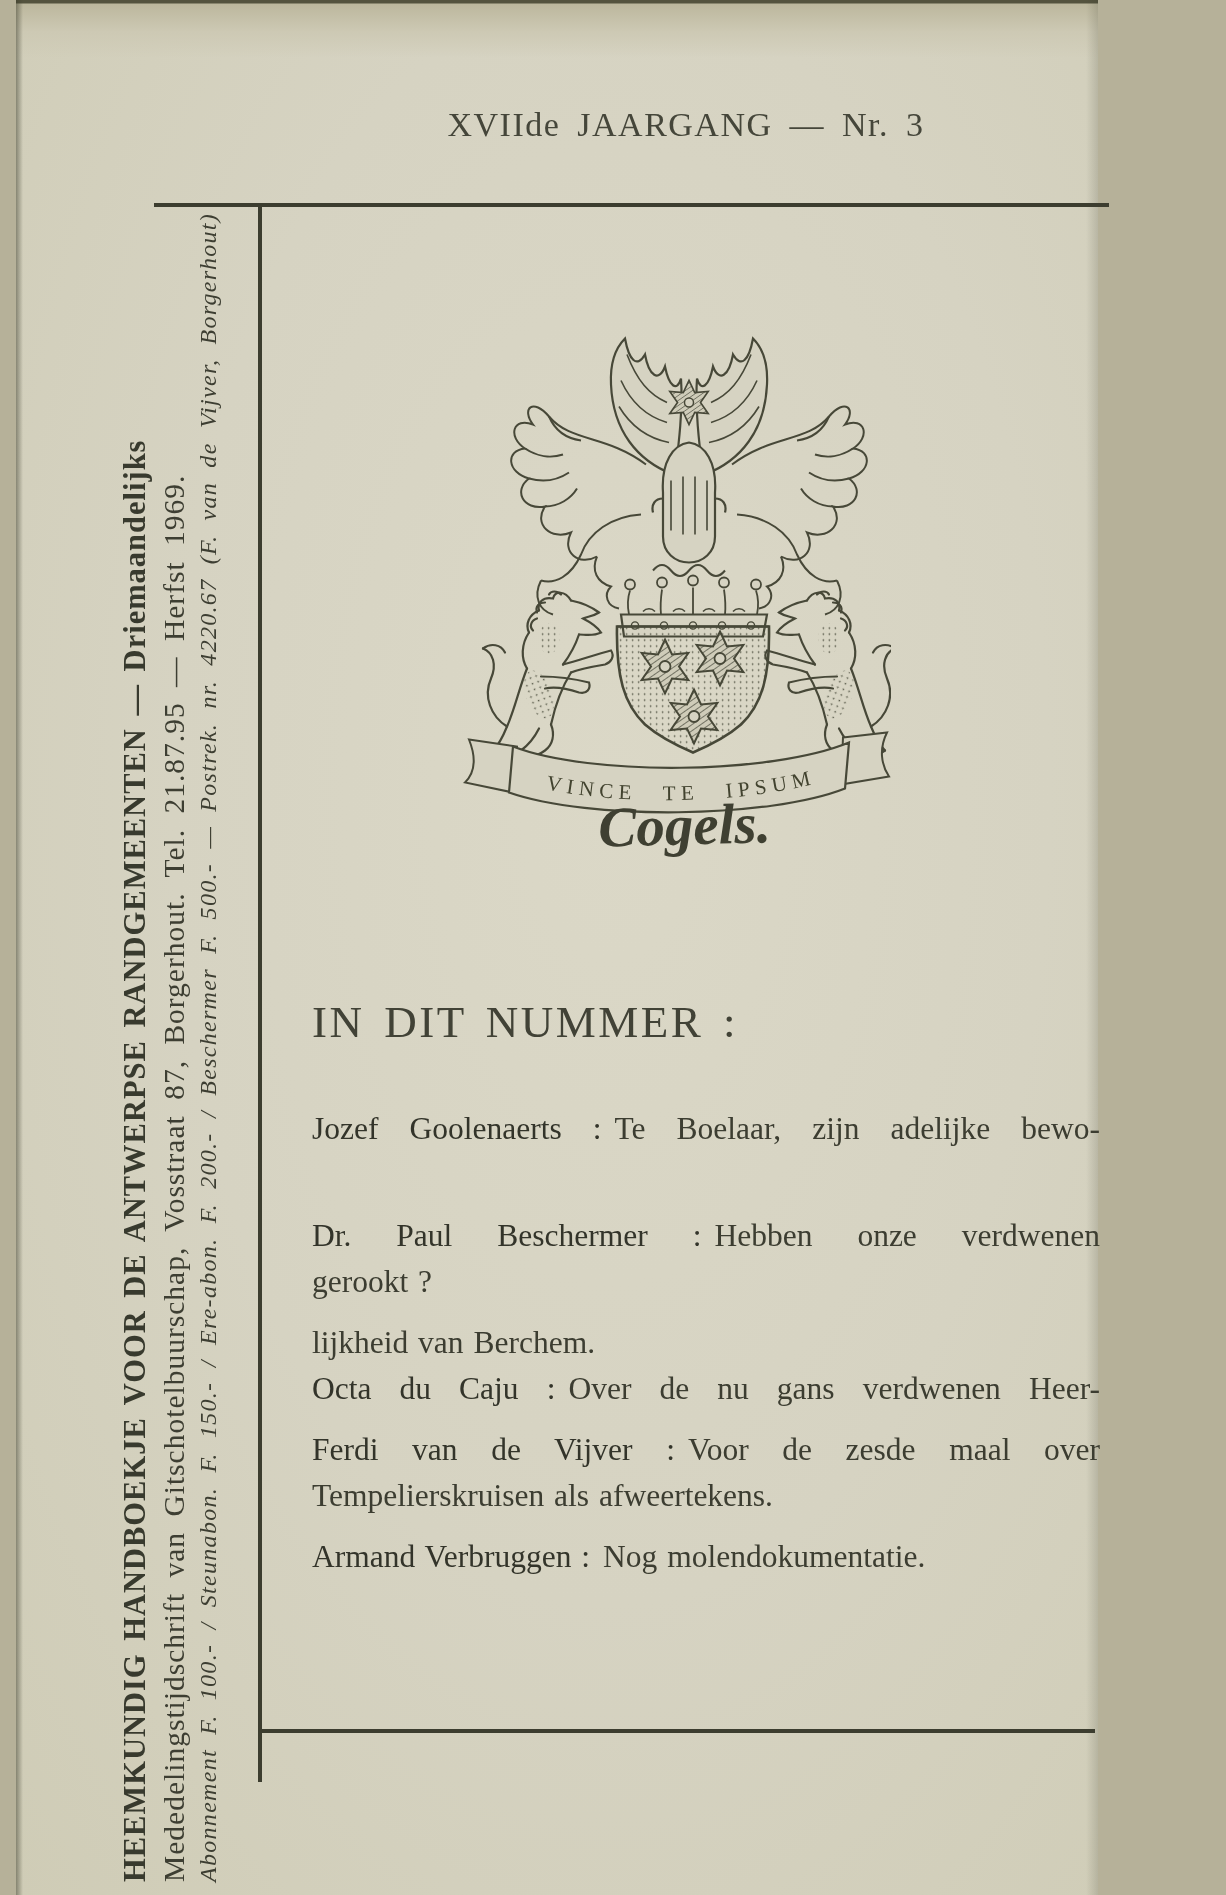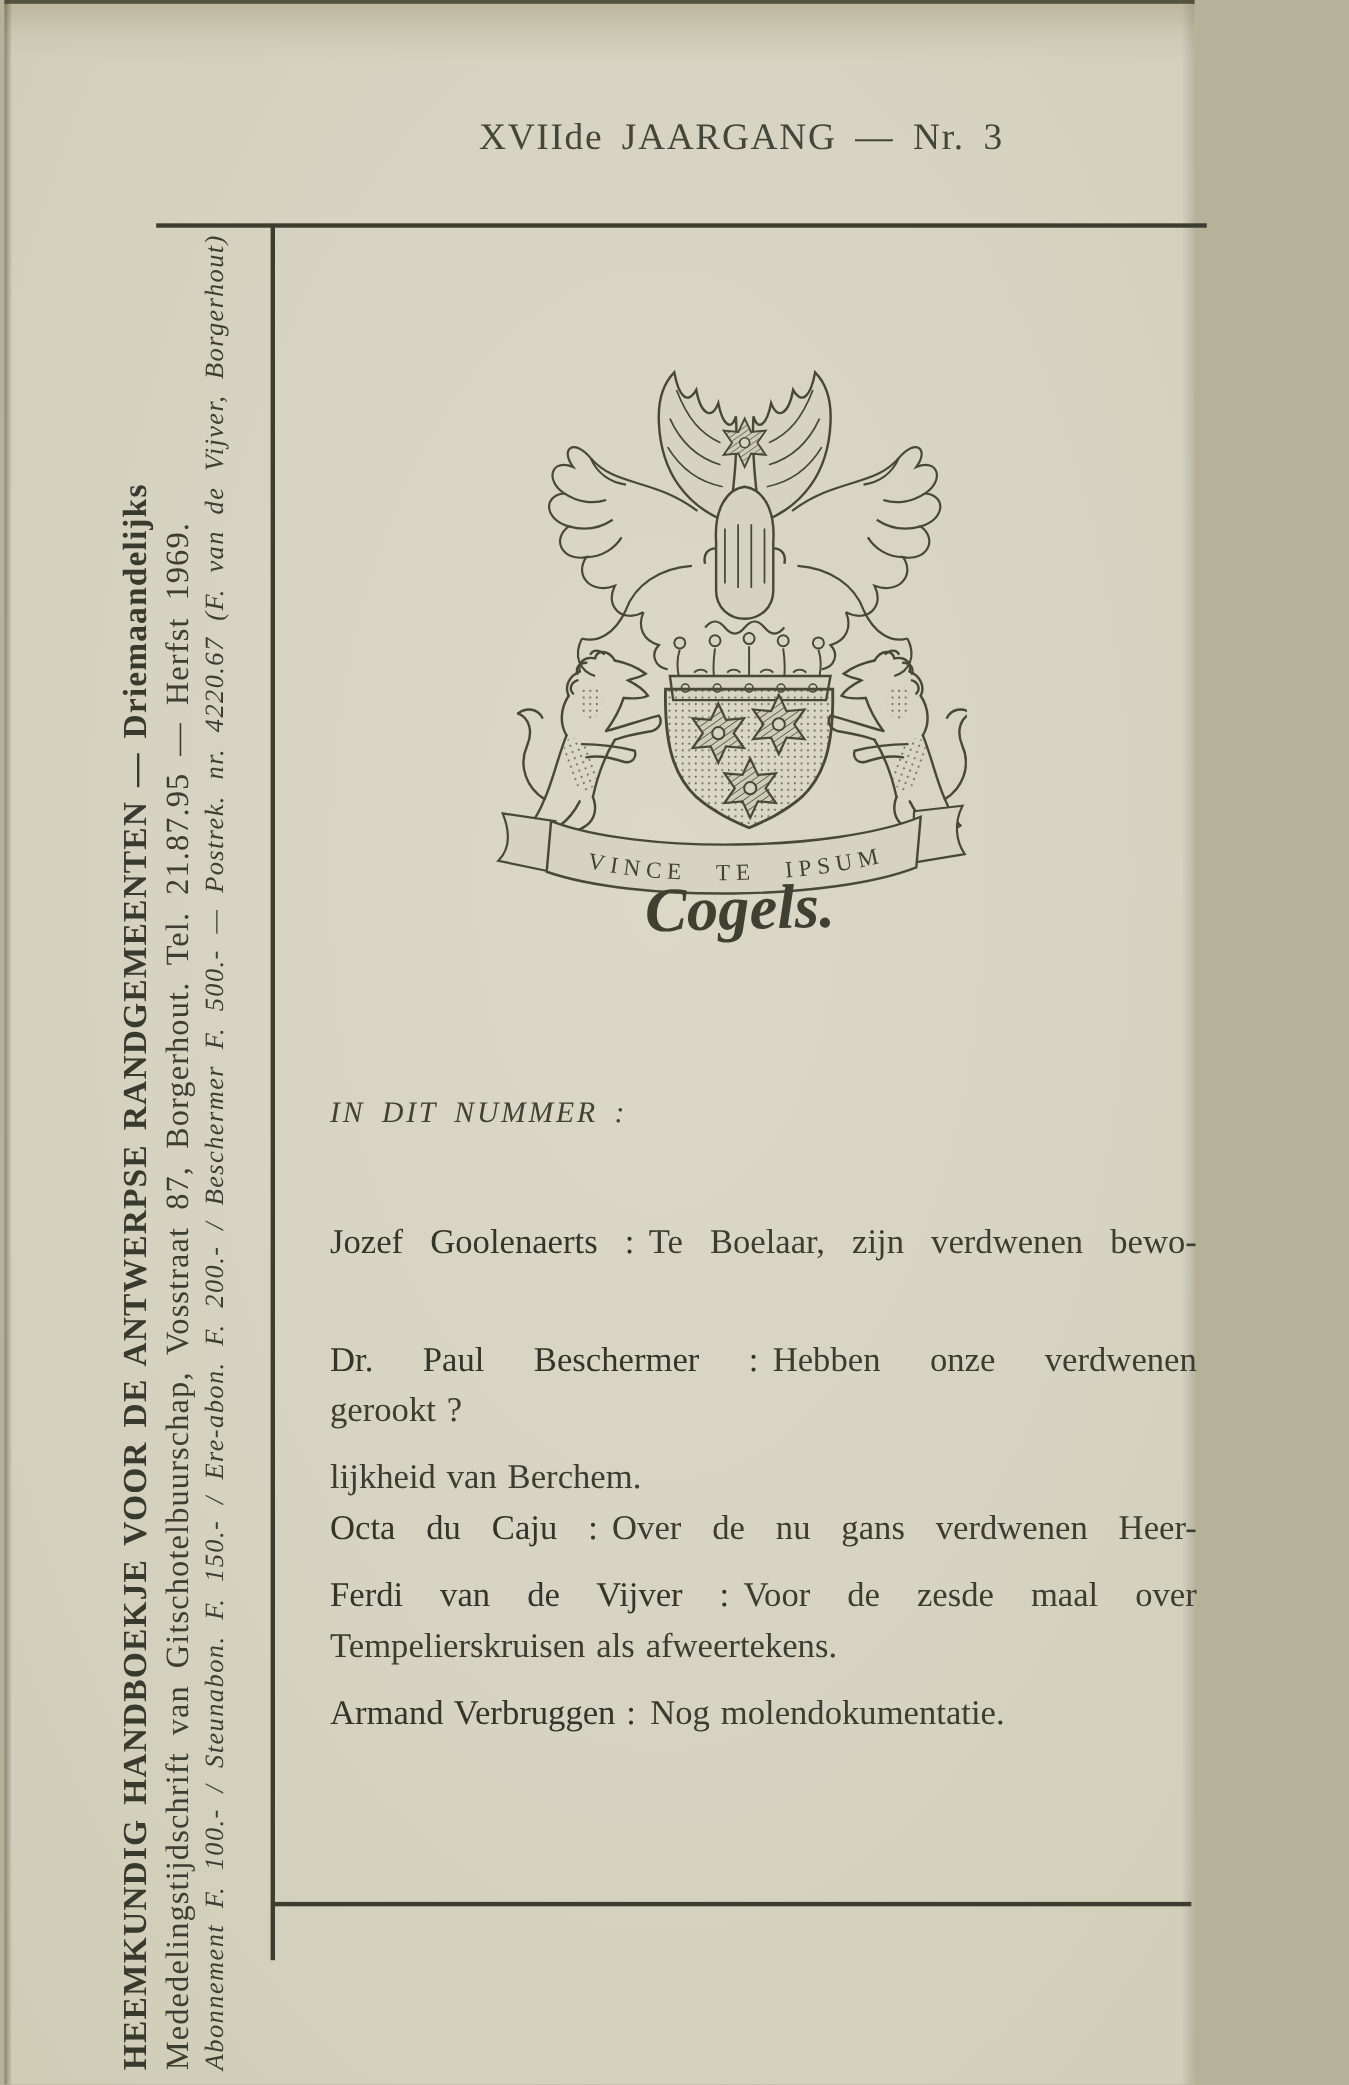--- a/index.html
+++ b/index.html
@@ -2,21 +2,21 @@
 <html><head>
 <meta charset="utf-8">
 <style>
   html,body{margin:0;padding:0;}
   body{
     width:1226px;height:1895px;overflow:hidden;
     background:#b6b199;
     font-family:"Liberation Serif", serif;
   }
   .page{
-    position:absolute;left:4px;top:0;width:1082px;height:1895px;
+    position:absolute;left:16px;top:0;width:1082px;height:1895px;
     background:radial-gradient(ellipse at 55% 42%, #dbd8c7 0%, #d6d3c2 52%, #cfccb6 100%);
     color:#3e3f33;
   }
   .scan-top{
     position:absolute;left:0;top:0;right:0;height:58px;
     background:linear-gradient(180deg,#54533e 0px,#54533e 3px,#bcb79d 4px,#cdc9b4 55%,rgba(214,211,194,0) 100%);
   }
   .scan-left{
     position:absolute;left:0;top:0;bottom:0;width:7px;
     background:linear-gradient(90deg,rgba(60,61,44,.5),rgba(60,61,44,0));
@@ -41,21 +41,21 @@
     white-space:nowrap;color:#3d3e32;
   }
   .side-pub{font-size:30.5px;font-weight:bold;letter-spacing:1px;word-spacing:4px;line-height:40px;color:#383a2e;}
   .side-info{font-size:29.5px;letter-spacing:1px;word-spacing:7px;line-height:38px;}
   .side-abo{font-size:24px;font-style:italic;letter-spacing:1.3px;word-spacing:7px;line-height:31px;}
 
   .emblem{position:absolute;left:405px;top:282px;width:470px;height:585px;}
 
   .toc-heading{
     position:absolute;left:296px;top:996px;
-    font-size:27px;letter-spacing:2.5px;word-spacing:6px;color:#414236;font-style:italic;
+    font-size:45px;letter-spacing:2.5px;word-spacing:6px;color:#414236;
   }
   .toc-item{
     position:absolute;left:296px;width:788px;
     font-size:31.5px;line-height:46px;color:#3c3d31;word-spacing:2px;
   }
   .i1{top:1106px}.i2{top:1213px}.i3{top:1320px}.i4{top:1427px}.i5{top:1534px}
   .tline.just{text-align:justify;text-align-last:justify;}
   .auth{font-weight:normal;margin-right:13px;color:#33342a;}
 </style>
 </head>
@@ -192,21 +192,21 @@
         <textPath href="#mottoPath" startOffset="50%" text-anchor="middle">VINCE TE IPSUM</textPath>
       </text>
     </g>
 
     <text x="264" y="560" text-anchor="middle" font-size="57" font-weight="bold" font-style="italic" fill="#3f4032" font-family="Liberation Serif, serif" transform="rotate(-1.5 264 560)">Cogels.</text>
   </svg>
 
   <div class="toc-heading">IN DIT NUMMER :</div>
 
   <div class="toc-item i1">
-    <div class="tline just"><b class="auth">Jozef Goolenaerts :</b><span>Te Boelaar, zijn verdwenen bewo-</span></div>
+    <div class="tline just"><b class="auth">Jozef Goolenaerts :</b><span>Te Boelaar, zijn adelijke bewo-</span></div>
   </div>
 
   <div class="toc-item i2">
     <div class="tline just"><b class="auth">Dr. Paul Beschermer :</b><span>Hebben onze verdwenen</span></div>
     <div class="tline">gerookt ?</div>
   </div>
 
   <div class="toc-item i3">
     <div class="tline">lijkheid van Berchem.</div>
     <div class="tline just"><b class="auth">Octa du Caju :</b><span>Over de nu gans verdwenen Heer-</span></div>

